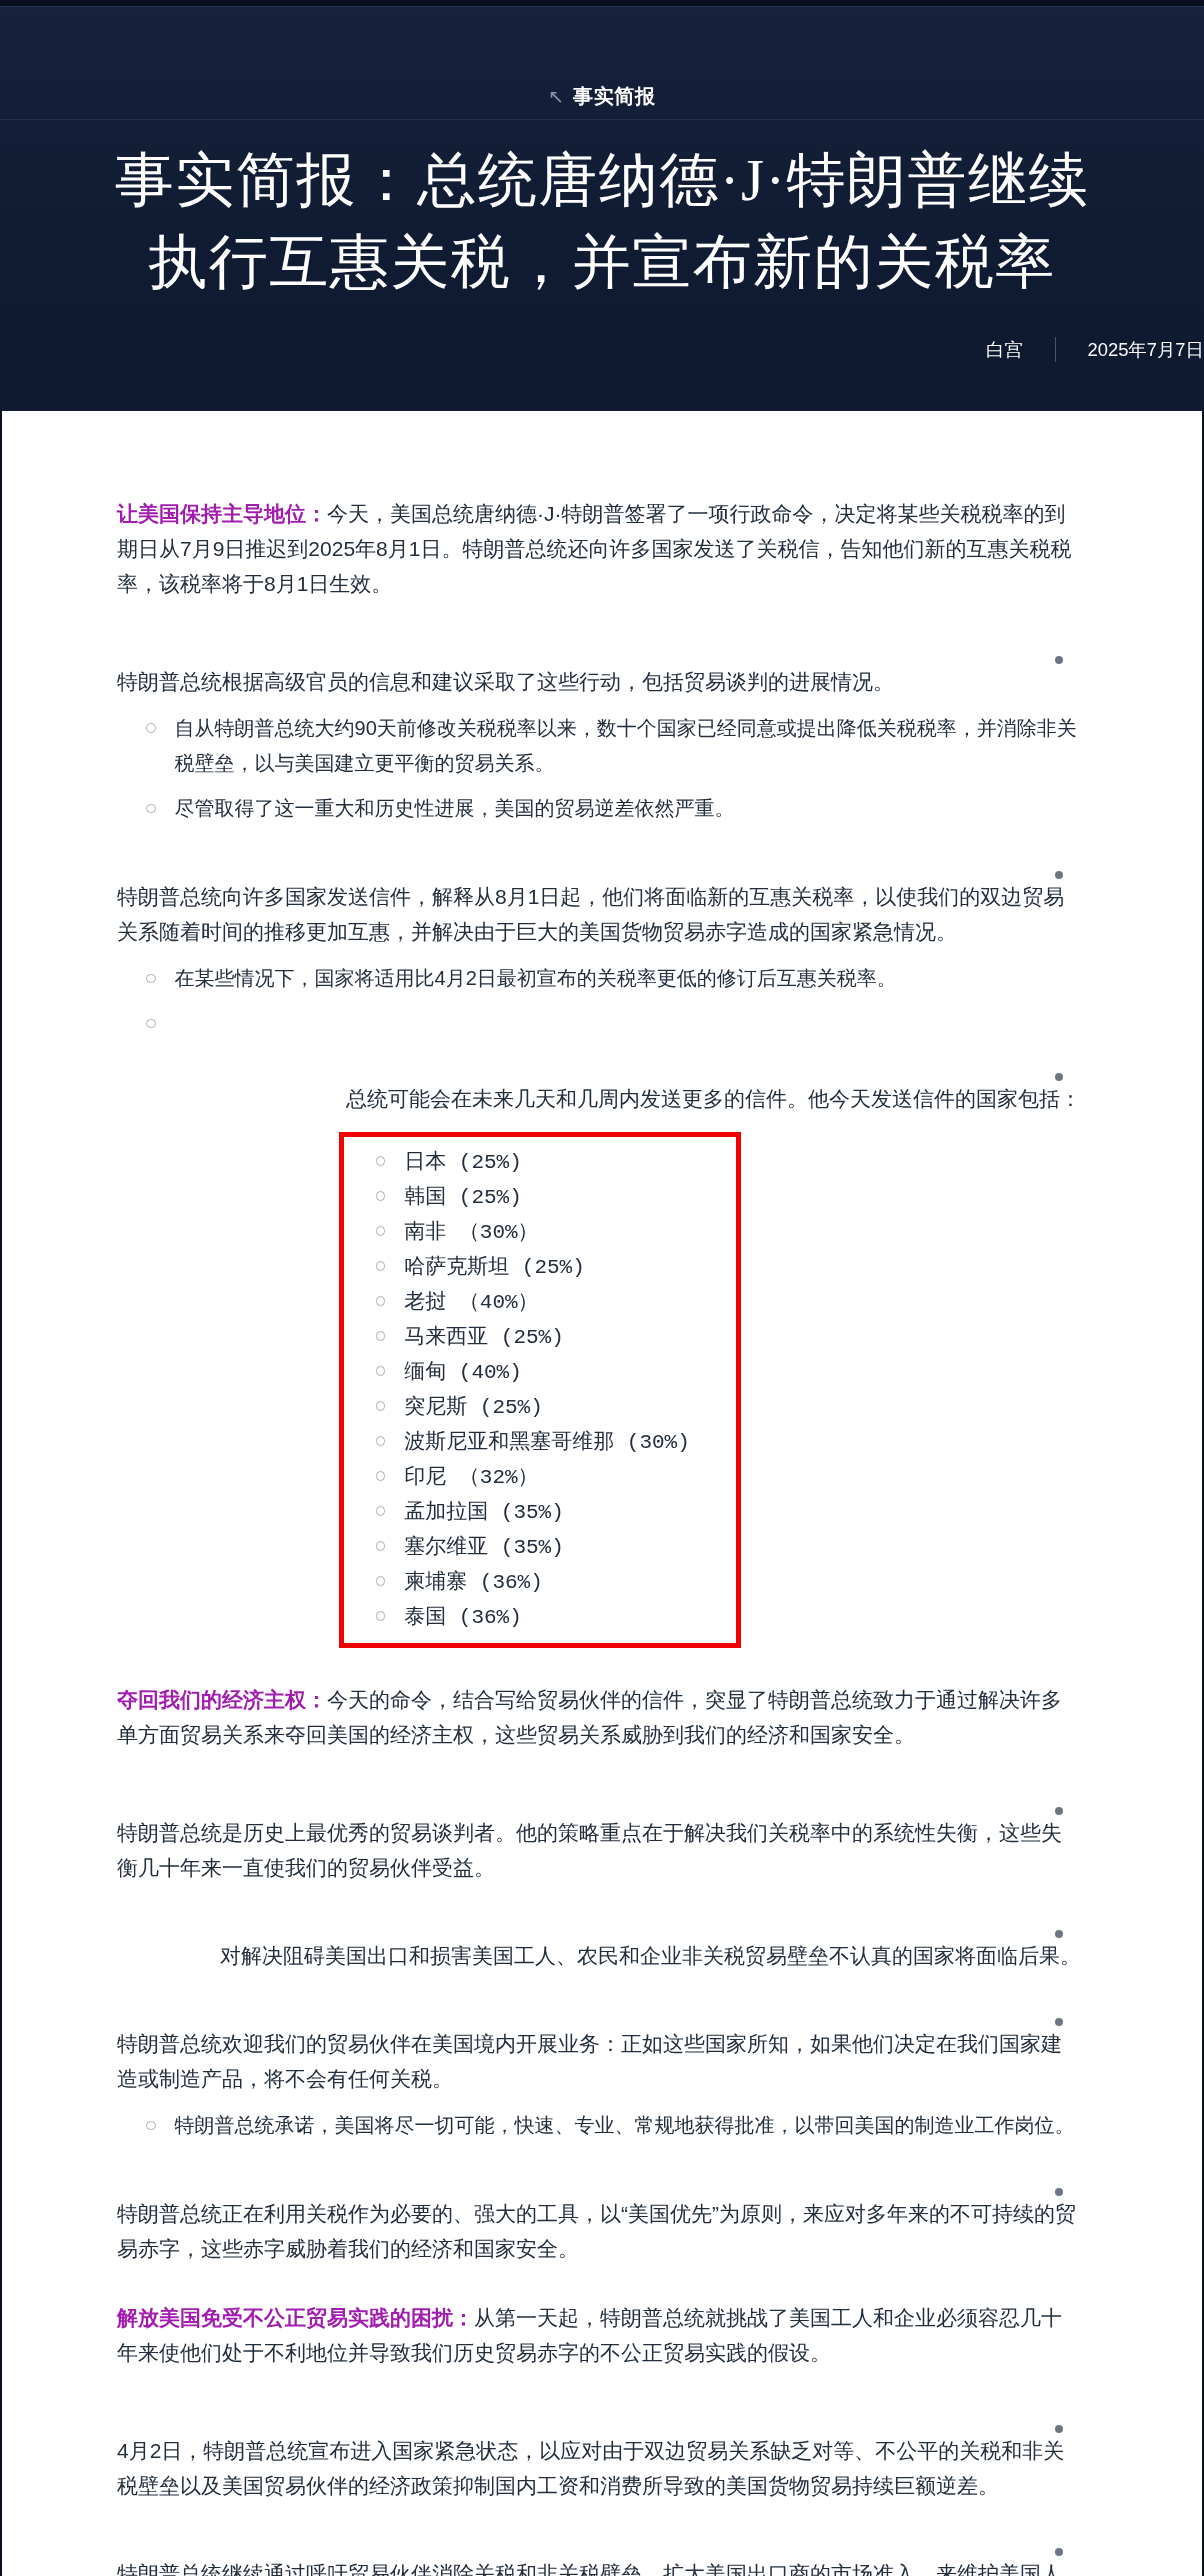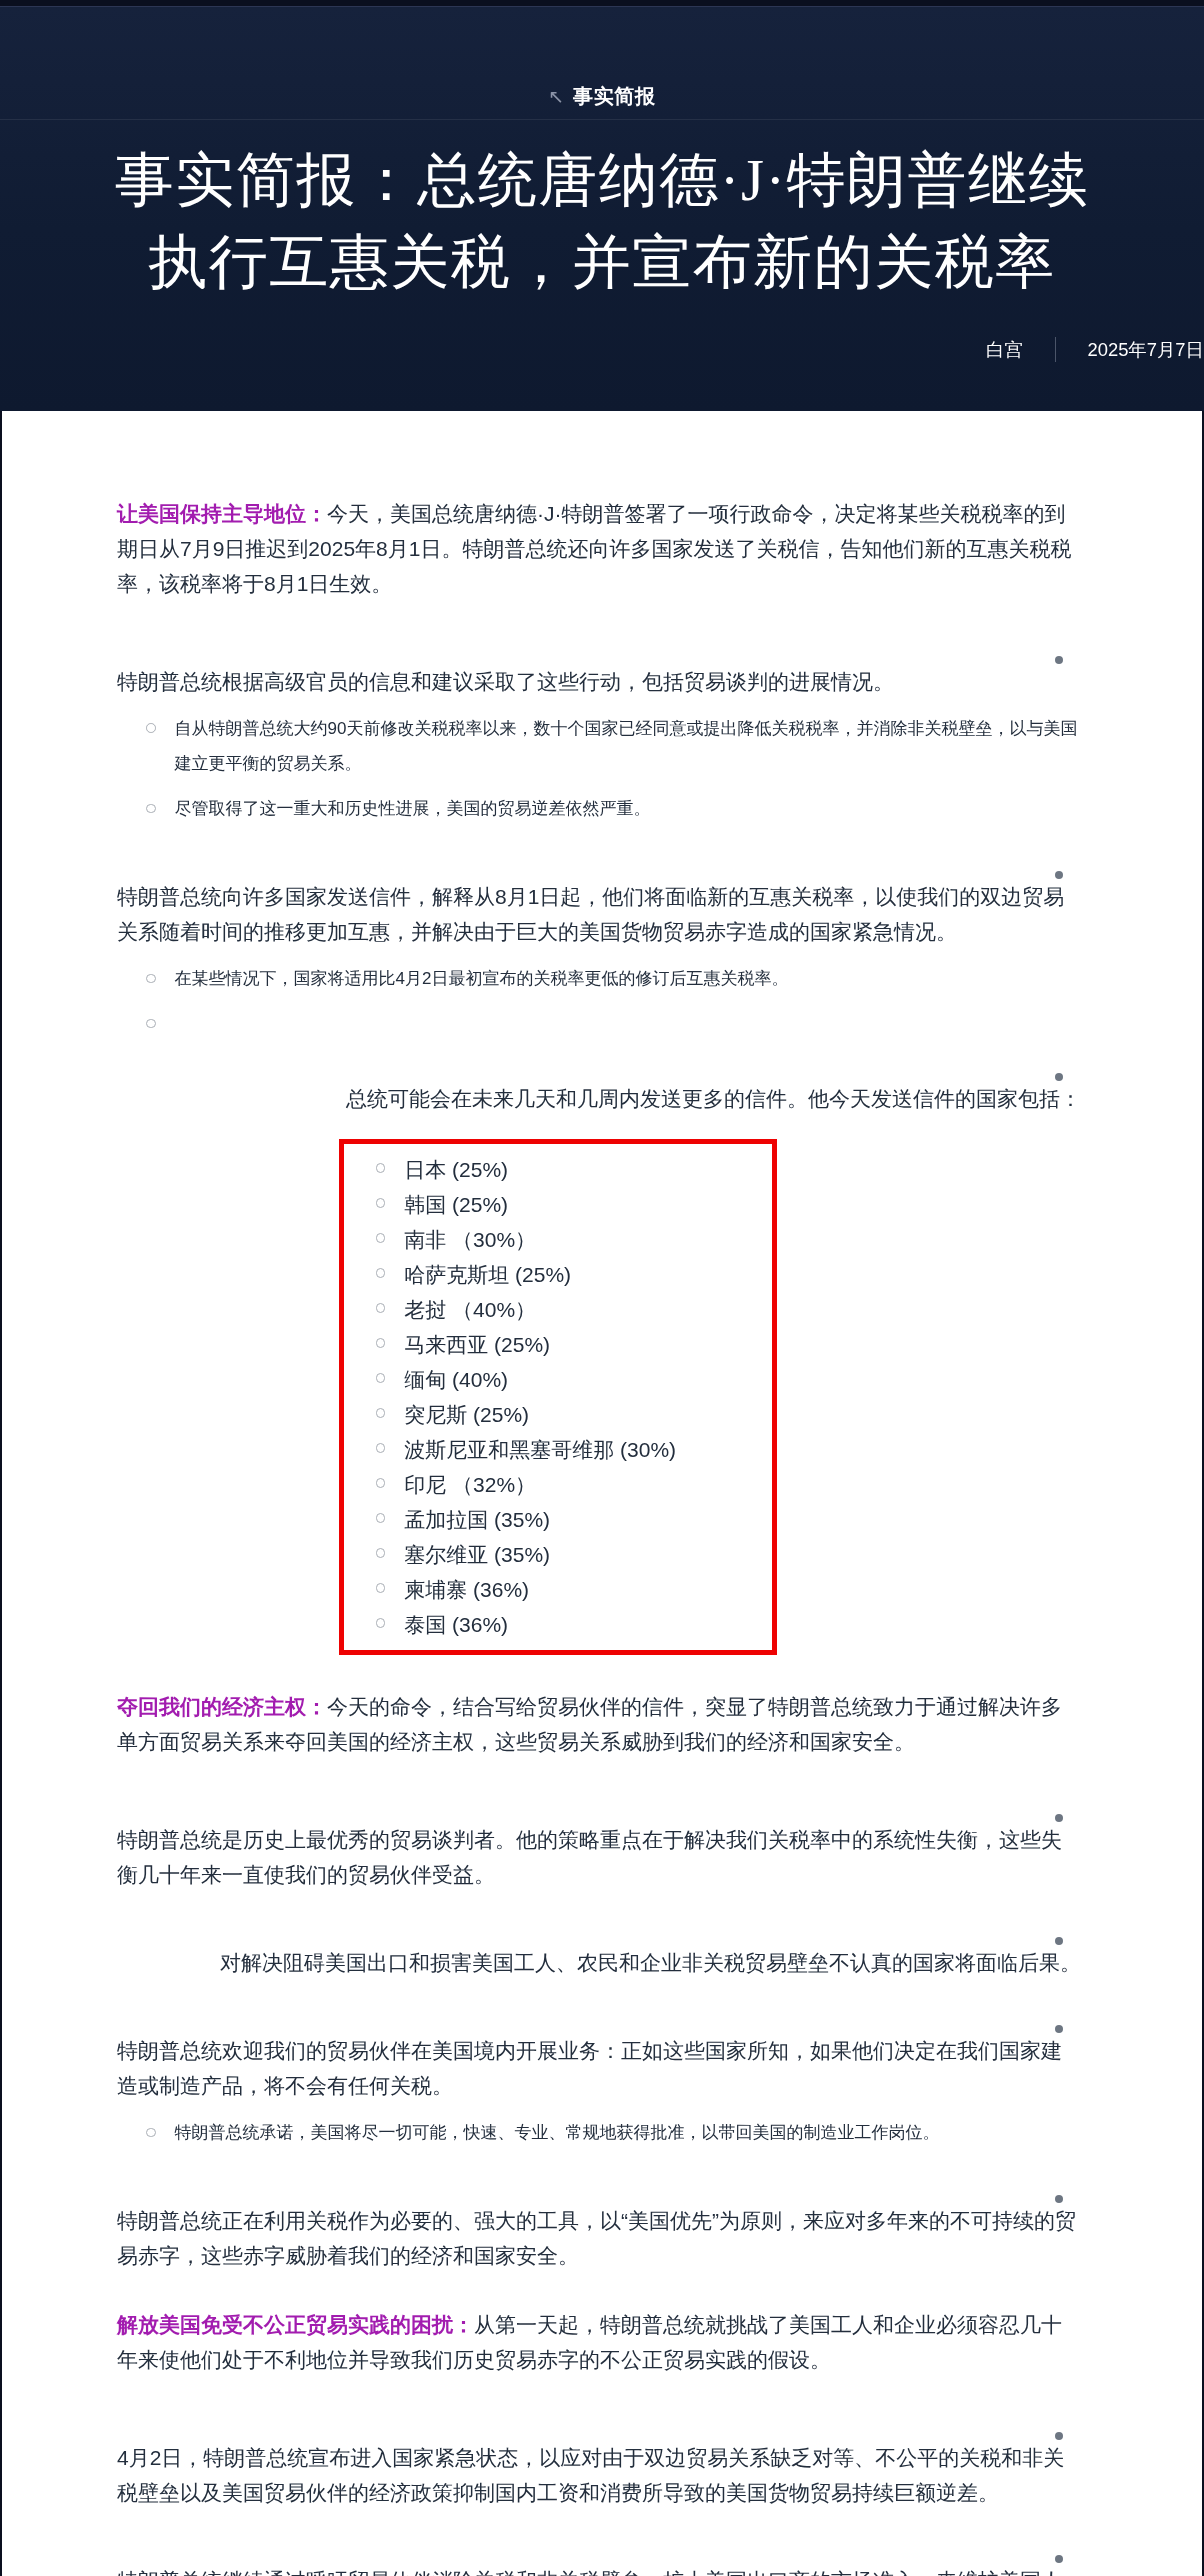--- a/index.html
+++ b/index.html
@@ -53,31 +53,32 @@
   ul { list-style:none; }
   .list-l1 { margin-top:41px; }
   .li-l1 { display:flex; align-items:flex-end; margin-bottom:31px; font-size:21px; line-height:35px;flex-direction:column; }
   .li-l1:last-child { margin-bottom:0; }
   .li-body { flex:1; }
   .disc-icon {
     flex:0 0 auto; width:8px; height:8px; border-radius:50%;
     background:#6d7682; margin:14px 17.6px 0 40px;
   }
   .list-l2 { margin-top:11.8px; }
-  .li-l2 { display:flex; align-items:flex-start; margin-bottom:10.3px; font-size:17px; line-height:35px; }
+  .li-l2 { display:flex; align-items:flex-start; margin-bottom:10.3px; font-size:20px; line-height:35px; }
   .li-l2:last-child { margin-bottom:0; }
   .ring-icon {
     flex:0 0 auto; width:9.6px; height:9.6px; border-radius:50%;
     border:1.5px solid #a9aeb5; background:transparent; margin:12.5px 19px 0 29px;
   }
   
   .highlight-box {
-    width:438px; margin:23px 0 0 -7.4px;
+    width:402px; margin:16px 0 0 -7.4px;
     border:5.9px solid #ee0202;
     padding:8px 0 8px 0;
+    font-family:Liberation Mono, monospace;
   }
   .li-country { display:flex; align-items:flex-start; font-size:21px; line-height:35px; }
   .li-country .ring-icon { margin:11px 19px 0 32px; }
 </style>
 </head>
 <body>
 
 <div class="top-strip"></div>
 
 <header class="hero">

